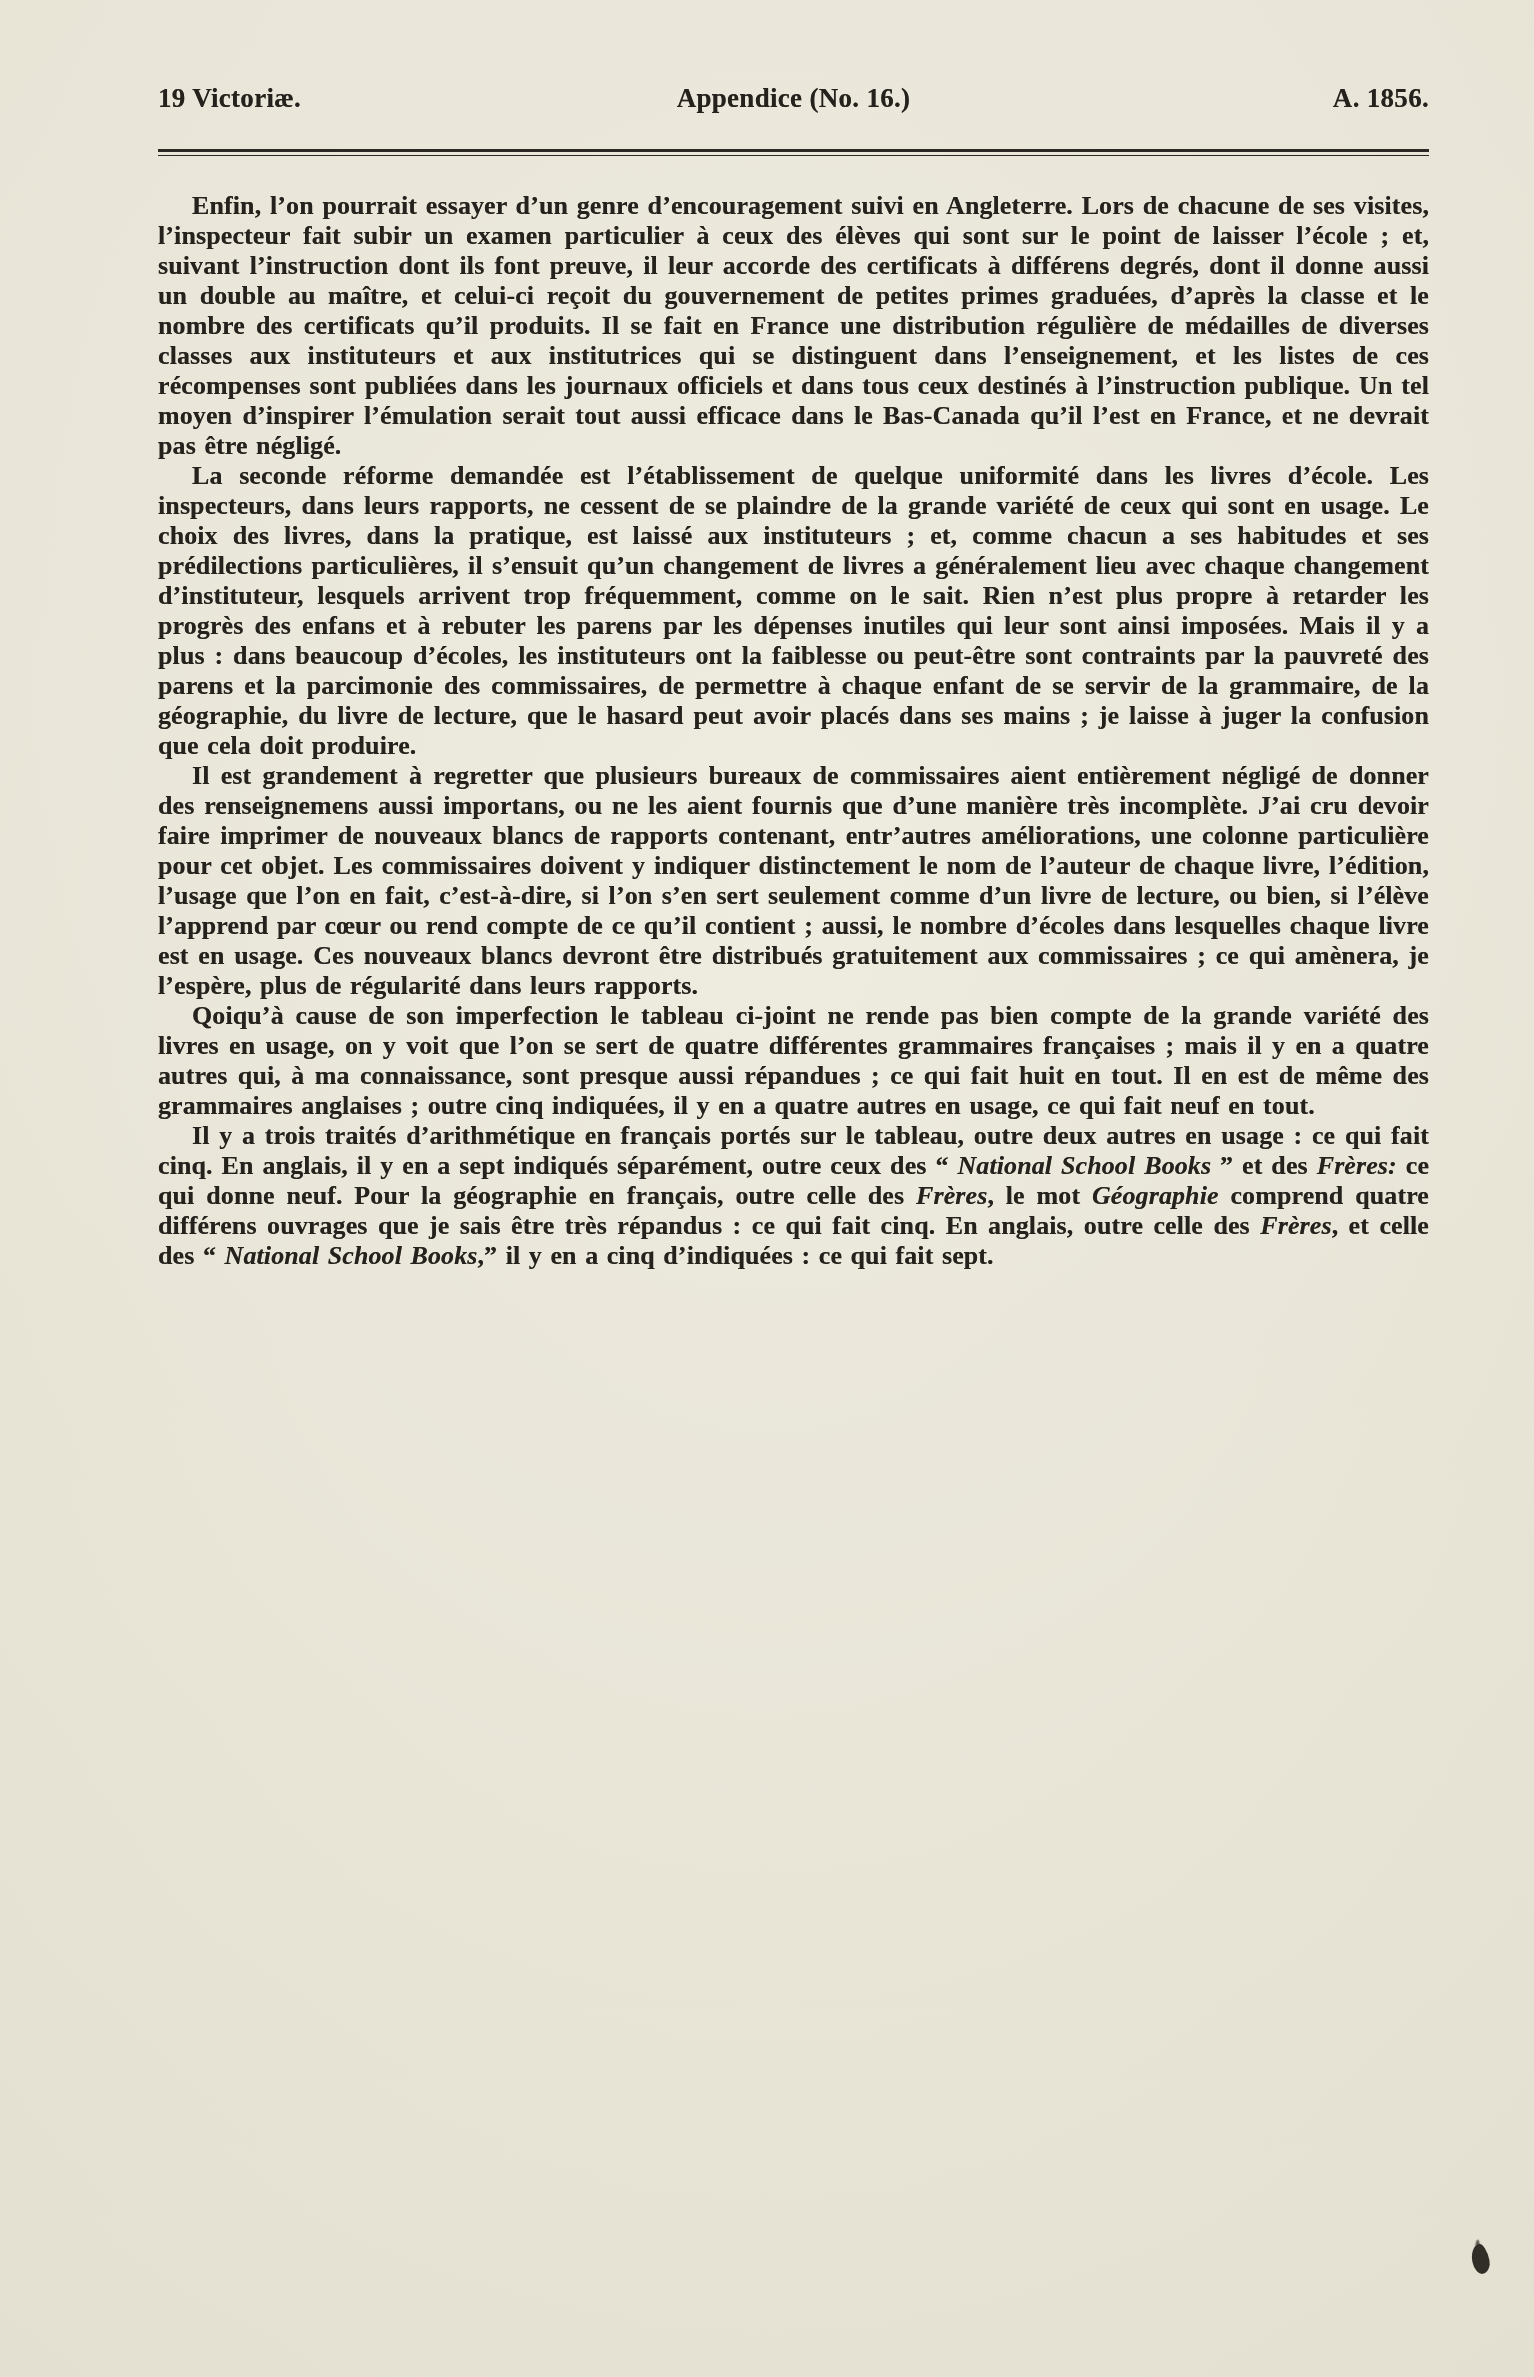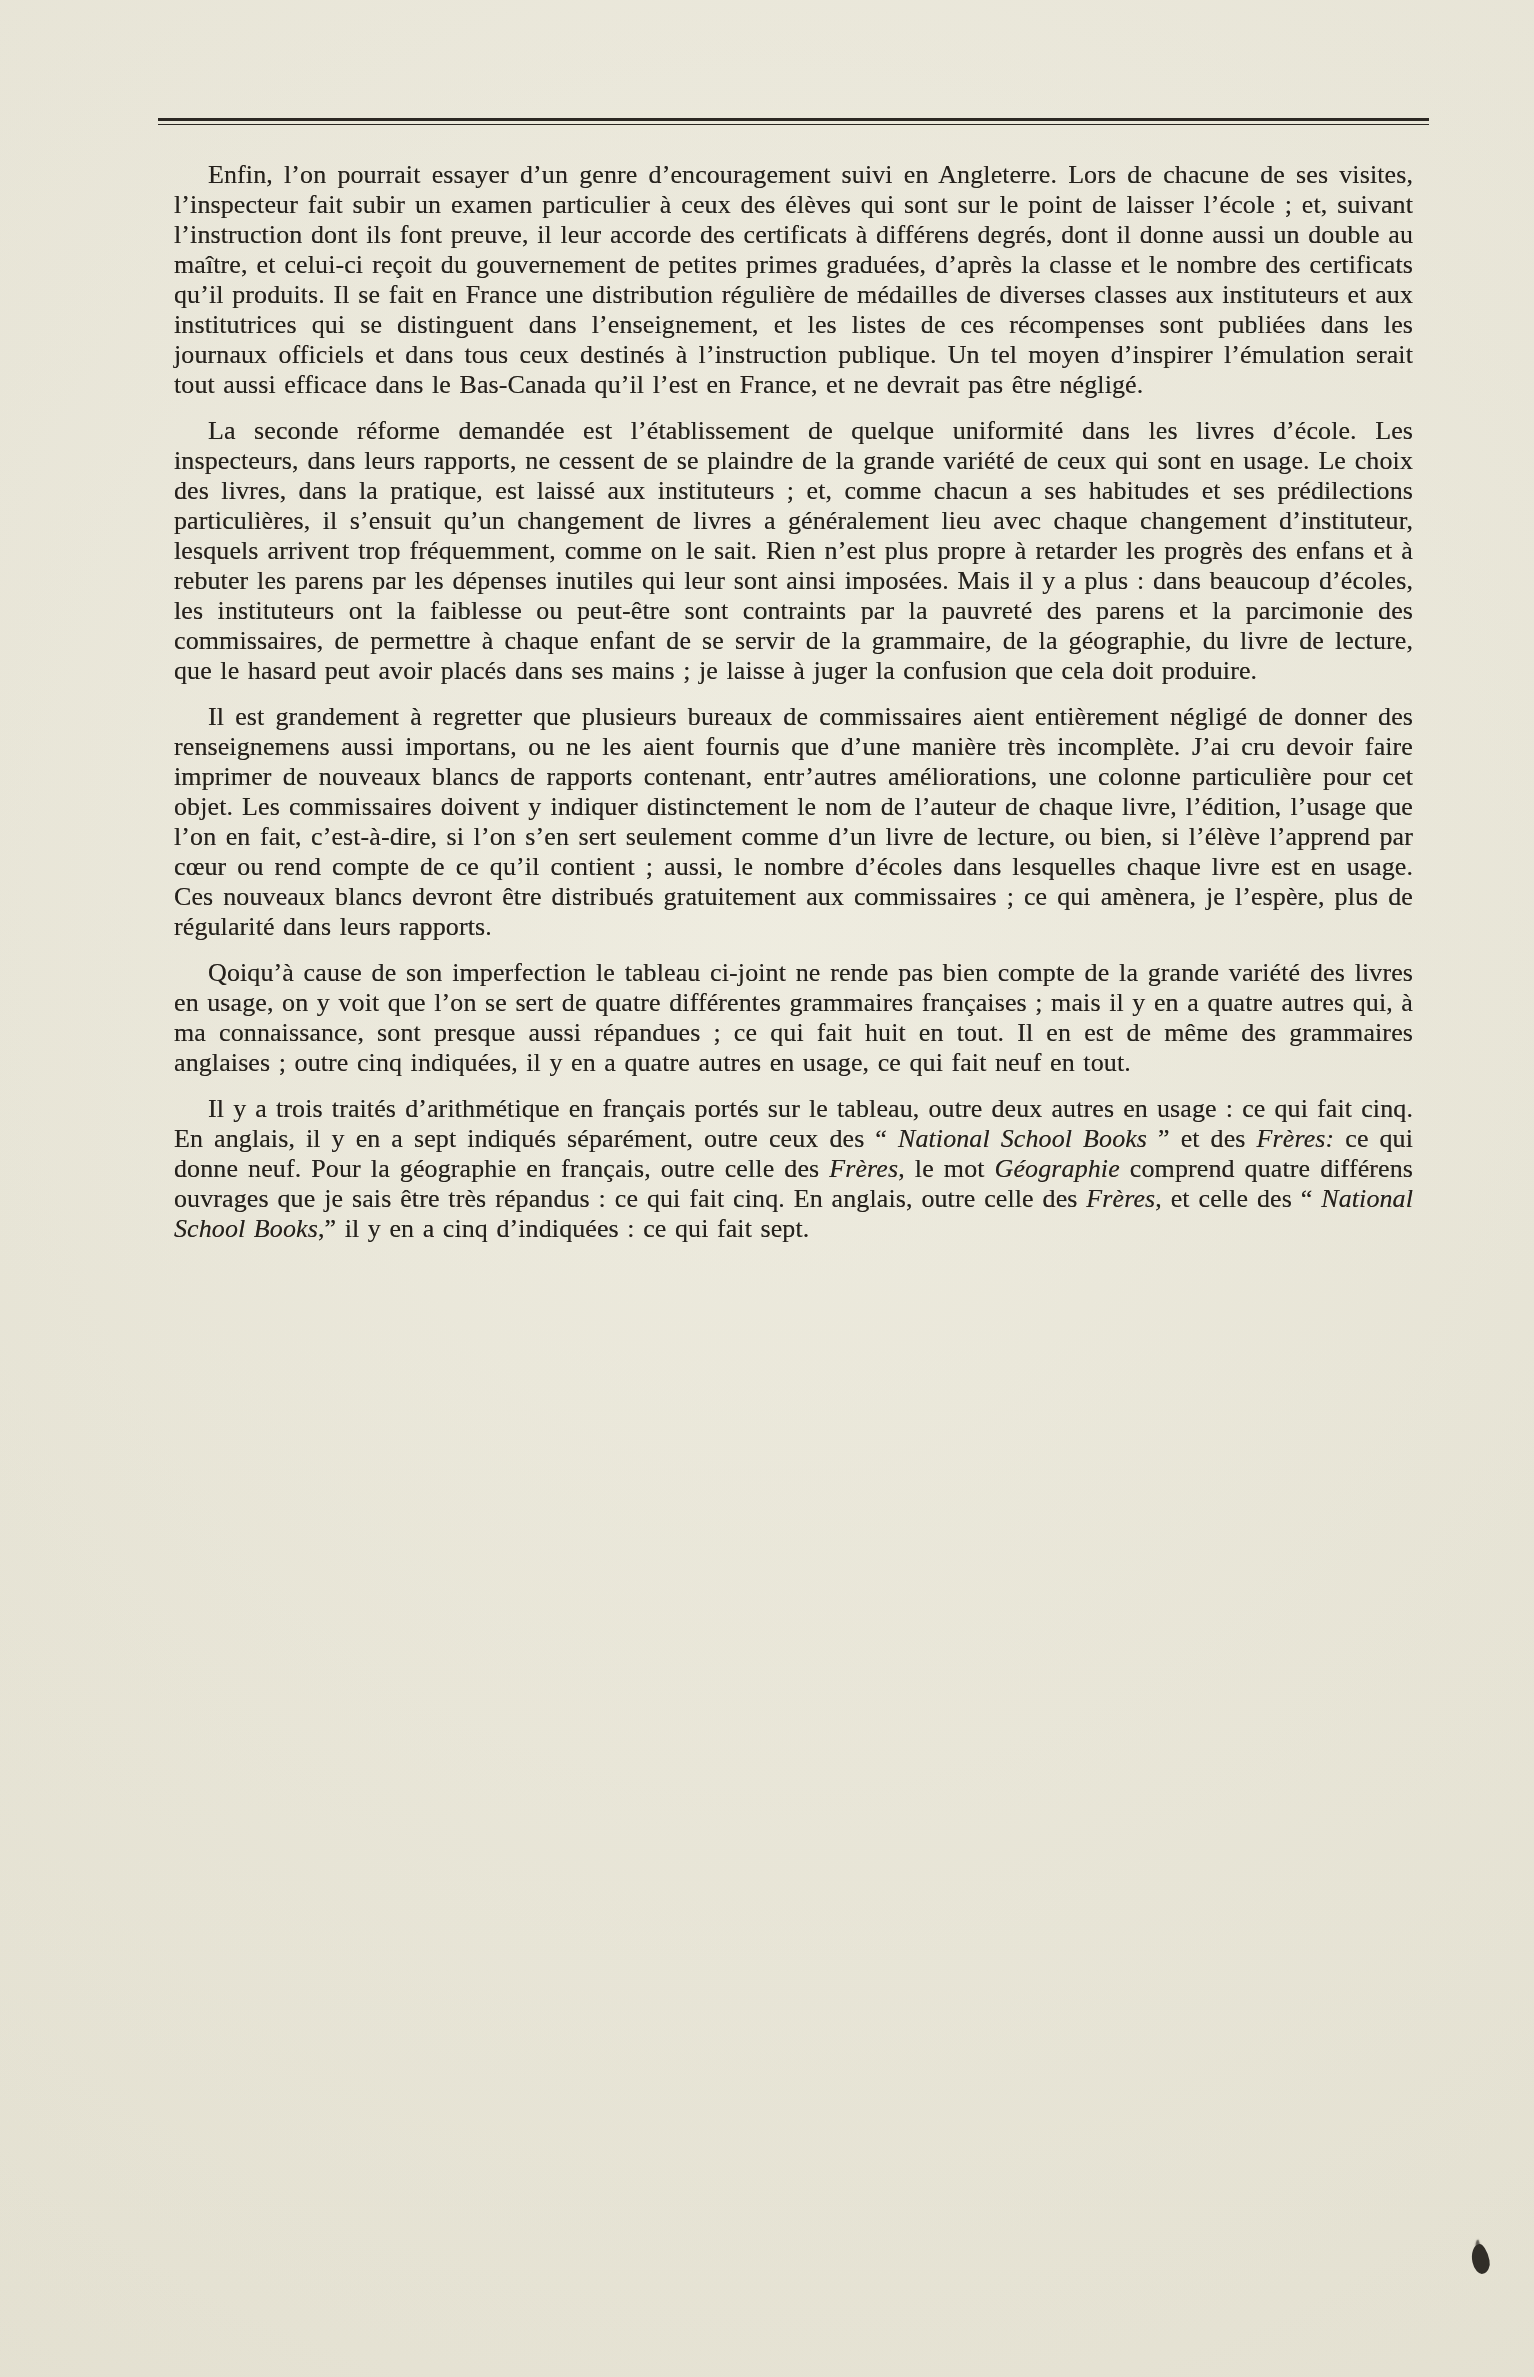--- a/index.html
+++ b/index.html
@@ -41,41 +41,47 @@
   .body-text {
     margin-top: 35px;
     font-size: 26px;
     line-height: 30px;
     text-align: justify;
     word-spacing: 1.9px;
     letter-spacing: 0.1px;
     text-shadow: 0 0 0.4px rgba(40,35,30,0.55);
   }
   .body-text p {
-    margin: 16px;
+    margin: 0;
     text-indent: 34px;
+    font-weight: bold;
   }
   .body-text i { font-style: italic; }
   .ink-mark {
     position: absolute;
     right: 45px;
     bottom: 103px;
     width: 17px;
     height: 30px;
     background: #312e28;
     border-radius: 60% 40% 55% 45% / 55% 60% 40% 45%;
     transform: rotate(-12deg);
     box-shadow: 0 -10.3px 1.3px -5.8px rgba(49,46,40,0.75);
   }
 </style>
 </head>
 <body>
 
 <div class="page">
 
+  <div class="running-head">
+    <span class="rh-left">19 Victoriæ.</span>
+    <span class="rh-center">Appendice (No. 16.)</span>
+    <span class="rh-right">A. 1856.</span>
+  </div>
 
   <div class="double-rule"></div>
 
   <div class="body-text">
     <p>Enfin, l’on pourrait essayer d’un genre d’encouragement suivi en Angleterre. Lors de chacune de ses visites, l’inspecteur fait subir un examen particulier à ceux des élèves qui sont sur le point de laisser l’école ; et, suivant l’instruction dont ils font preuve, il leur accorde des certificats à différens degrés, dont il donne aussi un double au maître, et celui-ci reçoit du gouvernement de petites primes graduées, d’après la classe et le nombre des certificats qu’il produits. Il se fait en France une distribution régulière de médailles de diverses classes aux instituteurs et aux institutrices qui se distinguent dans l’enseignement, et les listes de ces récompenses sont publiées dans les journaux officiels et dans tous ceux destinés à l’instruction publique. Un tel moyen d’inspirer l’émulation serait tout aussi efficace dans le Bas-Canada qu’il l’est en France, et ne devrait pas être négligé.</p>
     <p>La seconde réforme demandée est l’établissement de quelque uniformité dans les livres d’école. Les inspecteurs, dans leurs rapports, ne cessent de se plaindre de la grande variété de ceux qui sont en usage. Le choix des livres, dans la pratique, est laissé aux instituteurs ; et, comme chacun a ses habitudes et ses prédilections particulières, il s’ensuit qu’un changement de livres a généralement lieu avec chaque changement d’instituteur, lesquels arrivent trop fréquemment, comme on le sait. Rien n’est plus propre à retarder les progrès des enfans et à rebuter les parens par les dépenses inutiles qui leur sont ainsi imposées. Mais il y a plus : dans beaucoup d’écoles, les instituteurs ont la faiblesse ou peut-être sont contraints par la pauvreté des parens et la parcimonie des commissaires, de permettre à chaque enfant de se servir de la grammaire, de la géographie, du livre de lecture, que le hasard peut avoir placés dans ses mains ; je laisse à juger la confusion que cela doit produire.</p>
     <p>Il est grandement à regretter que plusieurs bureaux de commissaires aient entièrement négligé de donner des renseignemens aussi importans, ou ne les aient fournis que d’une manière très incomplète. J’ai cru devoir faire imprimer de nouveaux blancs de rapports contenant, entr’autres améliorations, une colonne particulière pour cet objet. Les commissaires doivent y indiquer distinctement le nom de l’auteur de chaque livre, l’édition, l’usage que l’on en fait, c’est-à-dire, si l’on s’en sert seulement comme d’un livre de lecture, ou bien, si l’élève l’apprend par cœur ou rend compte de ce qu’il contient ; aussi, le nombre d’écoles dans lesquelles chaque livre est en usage. Ces nouveaux blancs devront être distribués gratuitement aux commissaires ; ce qui amènera, je l’espère, plus de régularité dans leurs rapports.</p>
     <p>Qoiqu’à cause de son imperfection le tableau ci-joint ne rende pas bien compte de la grande variété des livres en usage, on y voit que l’on se sert de quatre différentes grammaires françaises ; mais il y en a quatre autres qui, à ma connaissance, sont presque aussi répandues ; ce qui fait huit en tout. Il en est de même des grammaires anglaises ; outre cinq indiquées, il y en a quatre autres en usage, ce qui fait neuf en tout.</p>
     <p><span>Il y a trois traités d’arithmétique en français portés sur le tableau, outre deux autres en usage : ce qui fait cinq. En anglais, il y en a sept indiqués séparément, outre ceux des “ </span><i>National School Books</i><span> ” et des </span><i>Frères:</i><span> ce qui donne neuf. Pour la géographie en français, outre celle des </span><i>Frères</i><span>, le mot </span><i>Géographie</i><span> comprend quatre différens ouvrages que je sais être très répandus : ce qui fait cinq. En anglais, outre celle des </span><i>Frères</i><span>, et celle des “ </span><i>National School Books</i><span>,” il y en a cinq d’indiquées : ce qui fait sept.</span></p>
   </div>

